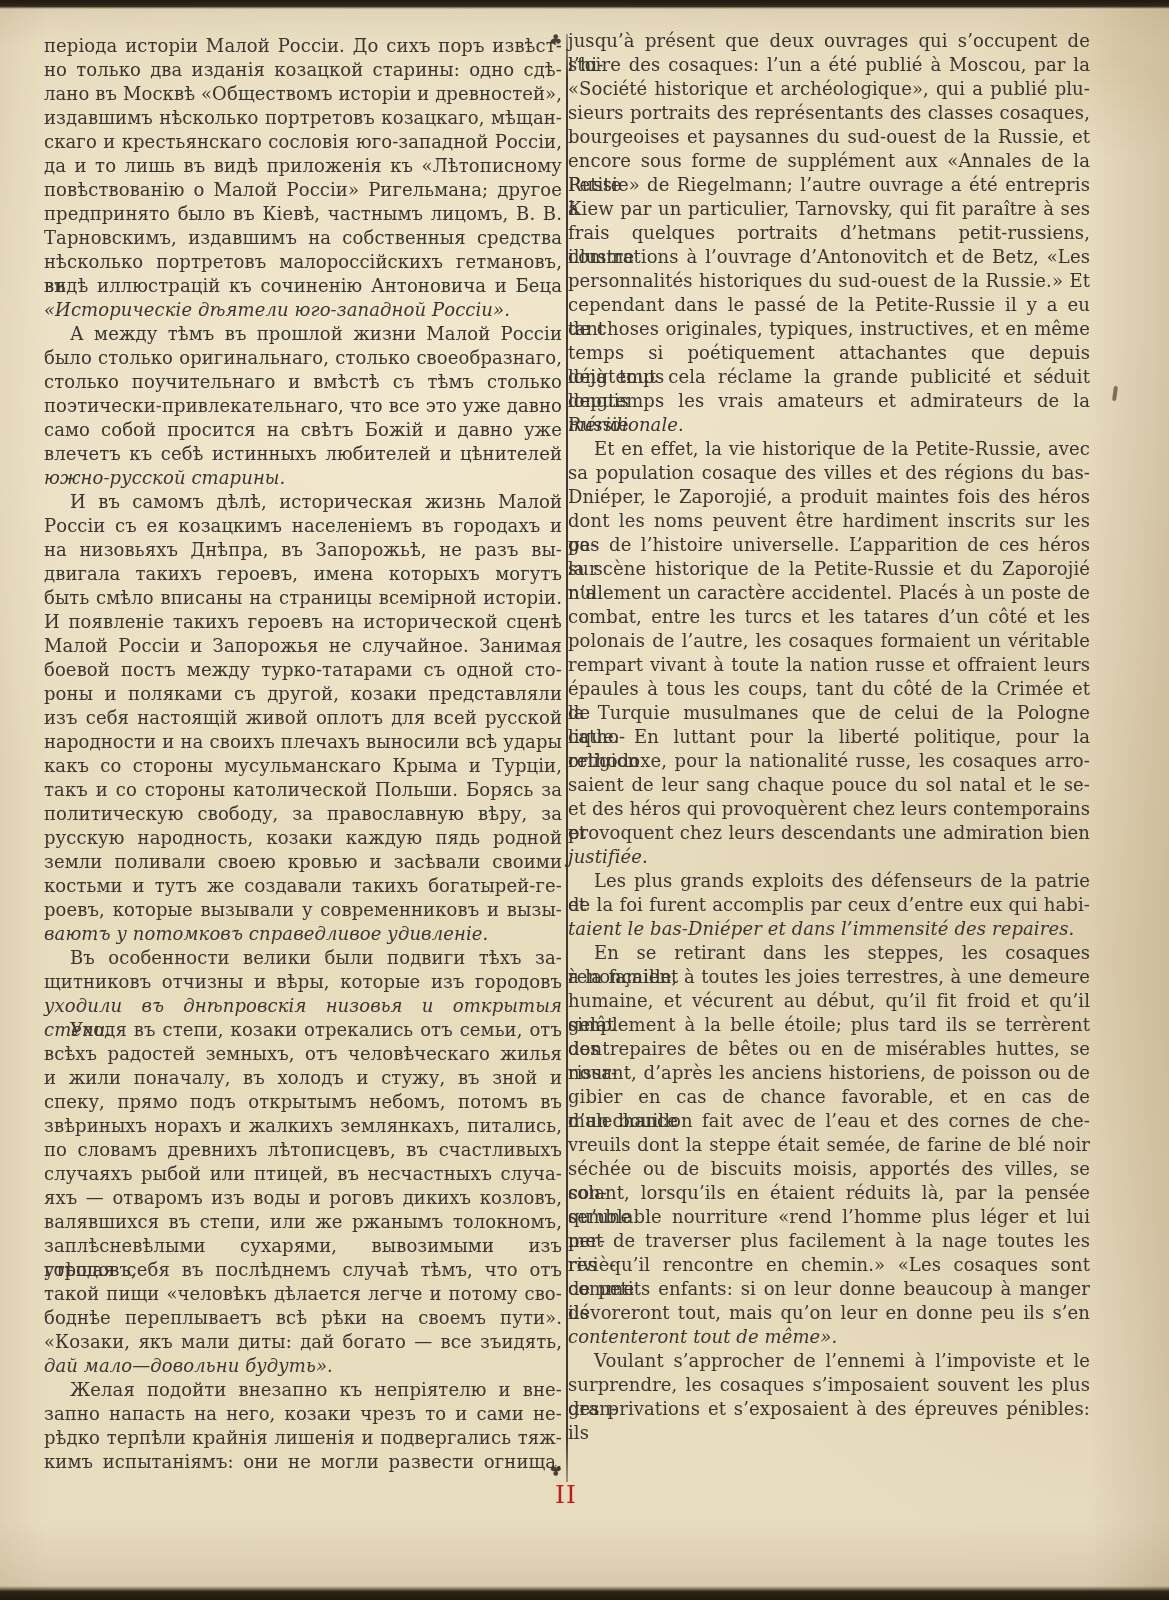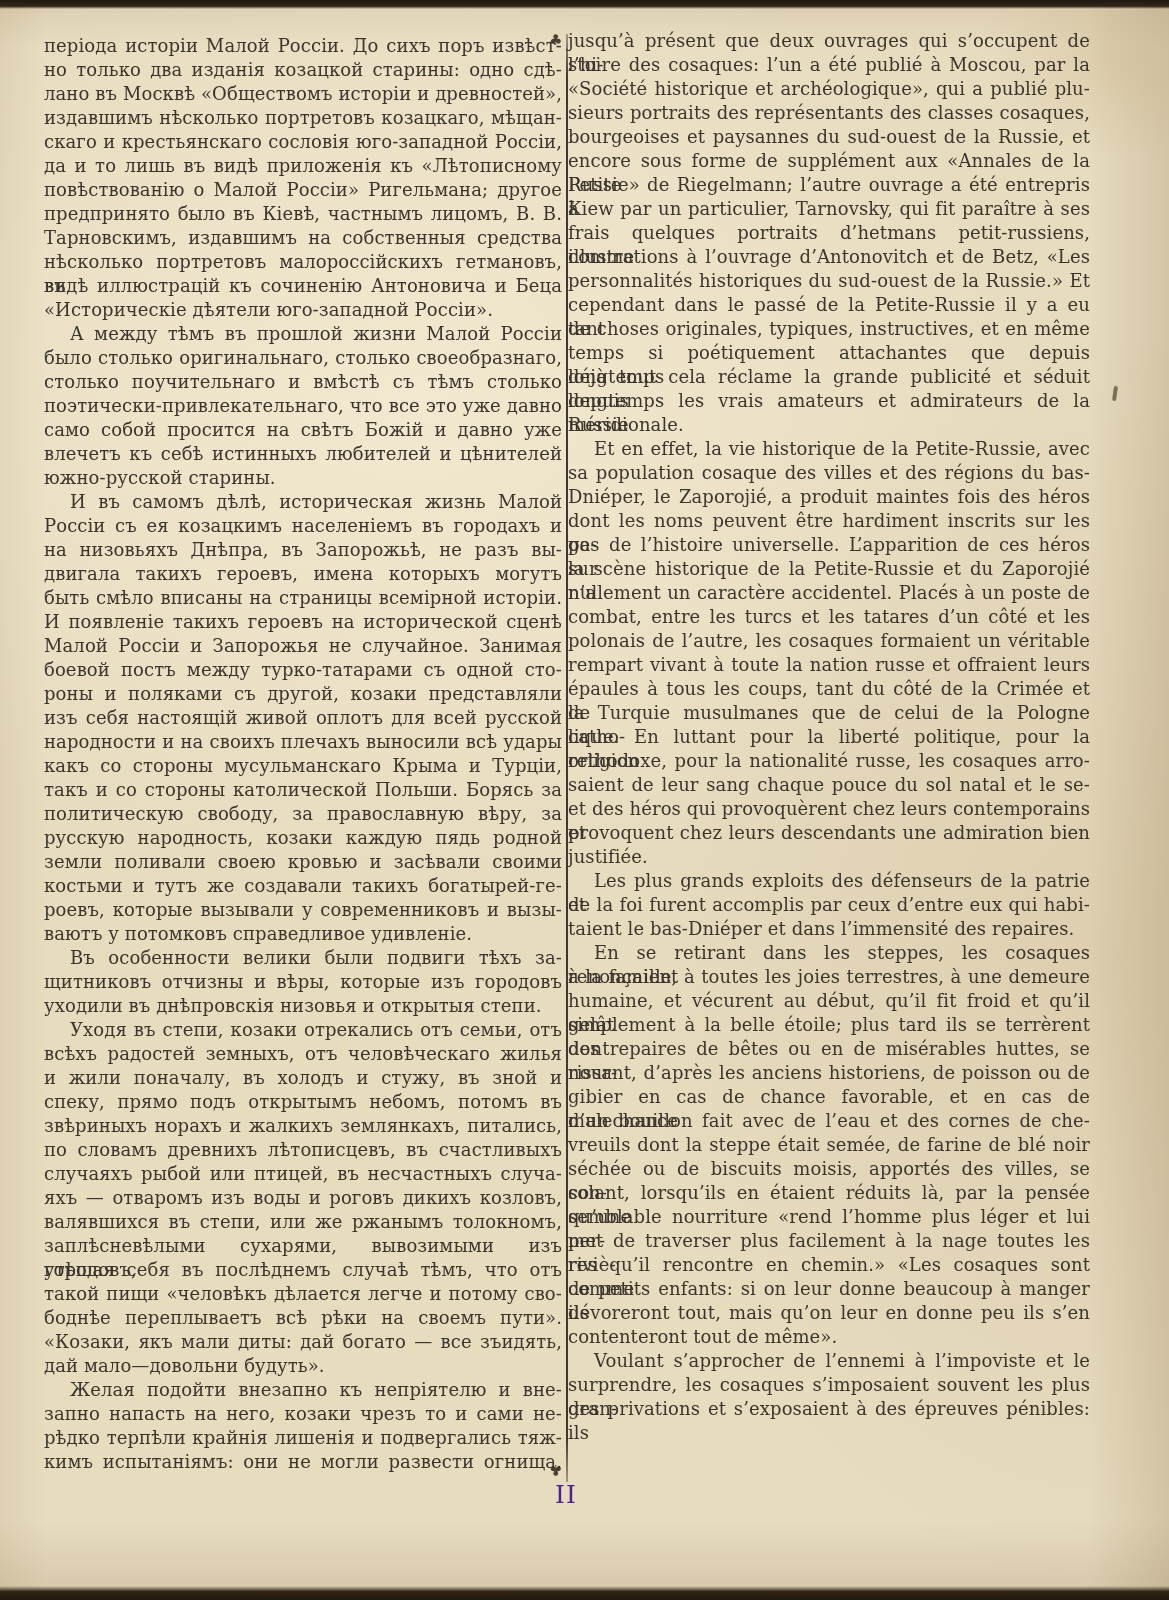--- a/index.html
+++ b/index.html
@@ -62,25 +62,25 @@
   #left-column { left: 44px; top: 34px; width: 518px; }
   #right-column { left: 568px; top: 29px; width: 522px; }
   .para { margin: 0; padding: 0; }
   .line {
     height: 24px;
     text-align: justify;
     text-align-last: justify;
     white-space: normal;
     overflow: visible;
   }
-  .line.last { text-align-last: left; }
+  .line.last { text-align-last: left; font-style: italic; }
   .line.indent { text-indent: 26px; }
   #page-number {
     position: absolute; left: 506px; top: 1480px; width: 120px;
-    text-align: center; font-size: 25px; letter-spacing: 1px; color: #4c1d95;
+    text-align: center; font-size: 25px; letter-spacing: 1px; color: #b91c1c;
   }
 </style>
 </head>
 <body>
 
 <div id="page">
   <div id="paper-tone"></div>
   <div id="stain-top-right"></div>
   <div id="top-edge"></div>
   <div id="bottom-edge"></div>

